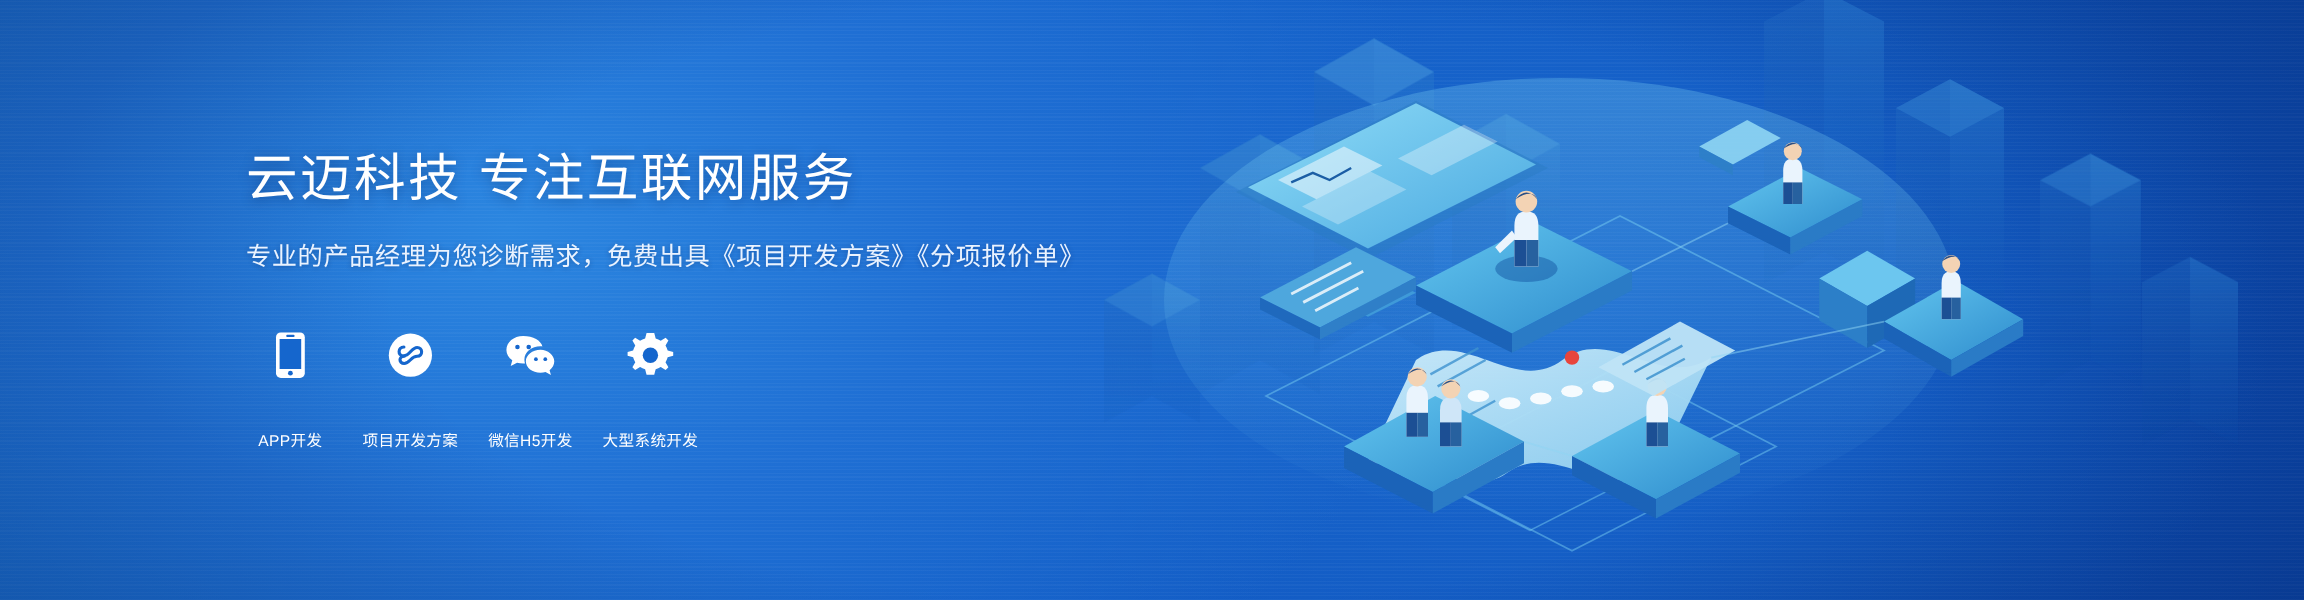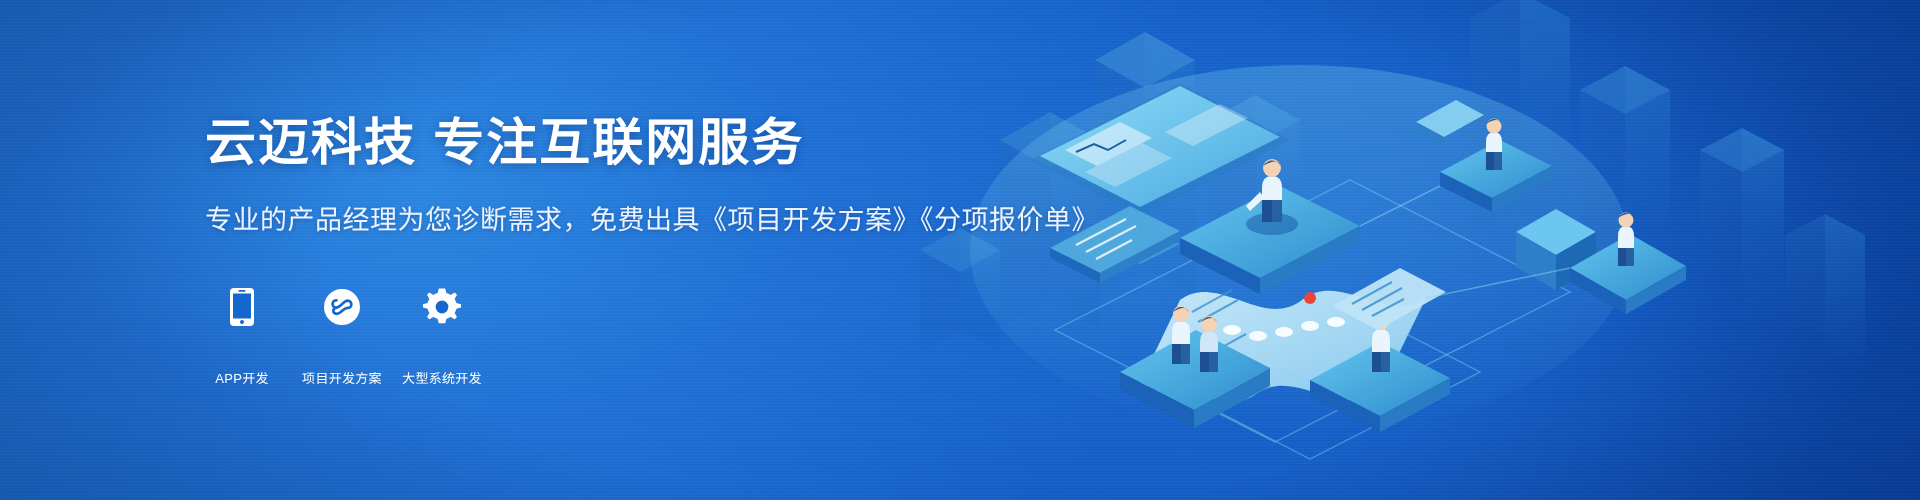--- a/index.html
+++ b/index.html
@@ -27,31 +27,31 @@
     pointer-events:none;
   }
 
   
   .content{
     position:absolute;left:205px;top:0;width:760px;height:500px;
     display:flex;flex-direction:column;justify-content:center;
     z-index:6;
   }
   .headline{
-    font-size:51px;
-    font-weight:bold;
+    font-size:43px;
+    font-weight:normal;
     color:#ffffff;
     letter-spacing:2px;
     line-height:1.18;
     margin:0 0 22px 0;
     text-shadow:0 2px 10px rgba(2,28,76,.35);
     white-space:nowrap;
   }
   .subline{
-    font-size:27px;
+    font-size:21px;
     color:#eaf3ff;
     line-height:1.85;
     letter-spacing:.5px;
     margin:0;
     white-space:nowrap;
     text-shadow:0 1px 4px rgba(2,28,76,.3);
   }
 
   
   .services{
@@ -335,20 +335,37 @@
           <svg width="38" height="38" viewBox="0 0 38 38" xmlns="http://www.w3.org/2000/svg">
             <circle cx="19" cy="19" r="18" fill="#ffffff"></circle>
             <path d="M13.6 12.2 C8.6 12.2 8.0 19.6 13.3 19.6 C18.5 19.6 19.9 12.6 24.6 12.6
                      C29.4 12.6 29.8 19.9 24.6 19.9 C19.5 19.9 18.4 25.9 13.8 25.9
                      C9.2 25.9 9.1 19.8 13.9 19.8" fill="none" stroke="#1566cd" stroke-width="2.6" stroke-linecap="round" stroke-linejoin="round"></path>
           </svg>
         </span>
         <span class="svc-label">项目开发方案</span>
       </div>
 
+      <div class="service">
+        <span class="svc-icon">
+          <svg width="42" height="36" viewBox="0 0 42 36" xmlns="http://www.w3.org/2000/svg">
+            <path d="M15 2 C7 2 1 7.3 1 13.6 c0 3.5 1.9 6.6 4.9 8.7 L4.6 27 l5.3-2.8
+                     c1.6.45 3.3.7 5.1.7 .5 0 1 0 1.5-.06 -.35-1.05-.5-2.1-.5-3.2
+                     0-6.1 6-11 13.4-11 .55 0 1.1.03 1.6.1 C30 5.9 23.3 2 15 2 Z" fill="#ffffff"></path>
+            <circle cx="10.2" cy="11.2" r="1.9" fill="#1566cd"></circle>
+            <circle cx="19.6" cy="11.2" r="1.9" fill="#1566cd"></circle>
+            <path d="M29.4 13.4 C22.6 13.4 17.2 17.8 17.2 23.1 c0 5.3 5.4 9.6 12.2 9.6
+                     1.5 0 2.9-.2 4.2-.6 l4.5 2.4 -1.1-4 c2.4-1.8 3.9-4.4 3.9-7.4
+                     0-5.3-5.4-9.7-11.5-9.7 Z" fill="#ffffff"></path>
+            <circle cx="25.6" cy="21.3" r="1.55" fill="#1566cd"></circle>
+            <circle cx="33.4" cy="21.3" r="1.55" fill="#1566cd"></circle>
+          </svg>
+        </span>
+        <span class="svc-label">微信H5开发</span>
+      </div>
 
 
       <div class="service">
         <span class="svc-icon">
           <svg width="40" height="40" viewBox="0 0 40 40" xmlns="http://www.w3.org/2000/svg">
             <path d="M20 1.5 l3.2 0 1.2 4.6 c1.5.4 2.9 1 4.2 1.8 l4.1-2.4 2.3 2.3 -2.4 4.1
                      c.8 1.3 1.4 2.7 1.8 4.2 l4.6 1.2 0 3.2 -4.6 1.2 c-.4 1.5-1 2.9-1.8 4.2
                      l2.4 4.1 -2.3 2.3 -4.1-2.4 c-1.3.8-2.7 1.4-4.2 1.8 l-1.2 4.6 -3.2 0
                      -3.2 0 -1.2-4.6 c-1.5-.4-2.9-1-4.2-1.8 l-4.1 2.4 -2.3-2.3 2.4-4.1
                      c-.8-1.3-1.4-2.7-1.8-4.2 l-4.6-1.2 0-3.2 4.6-1.2 c.4-1.5 1-2.9 1.8-4.2

